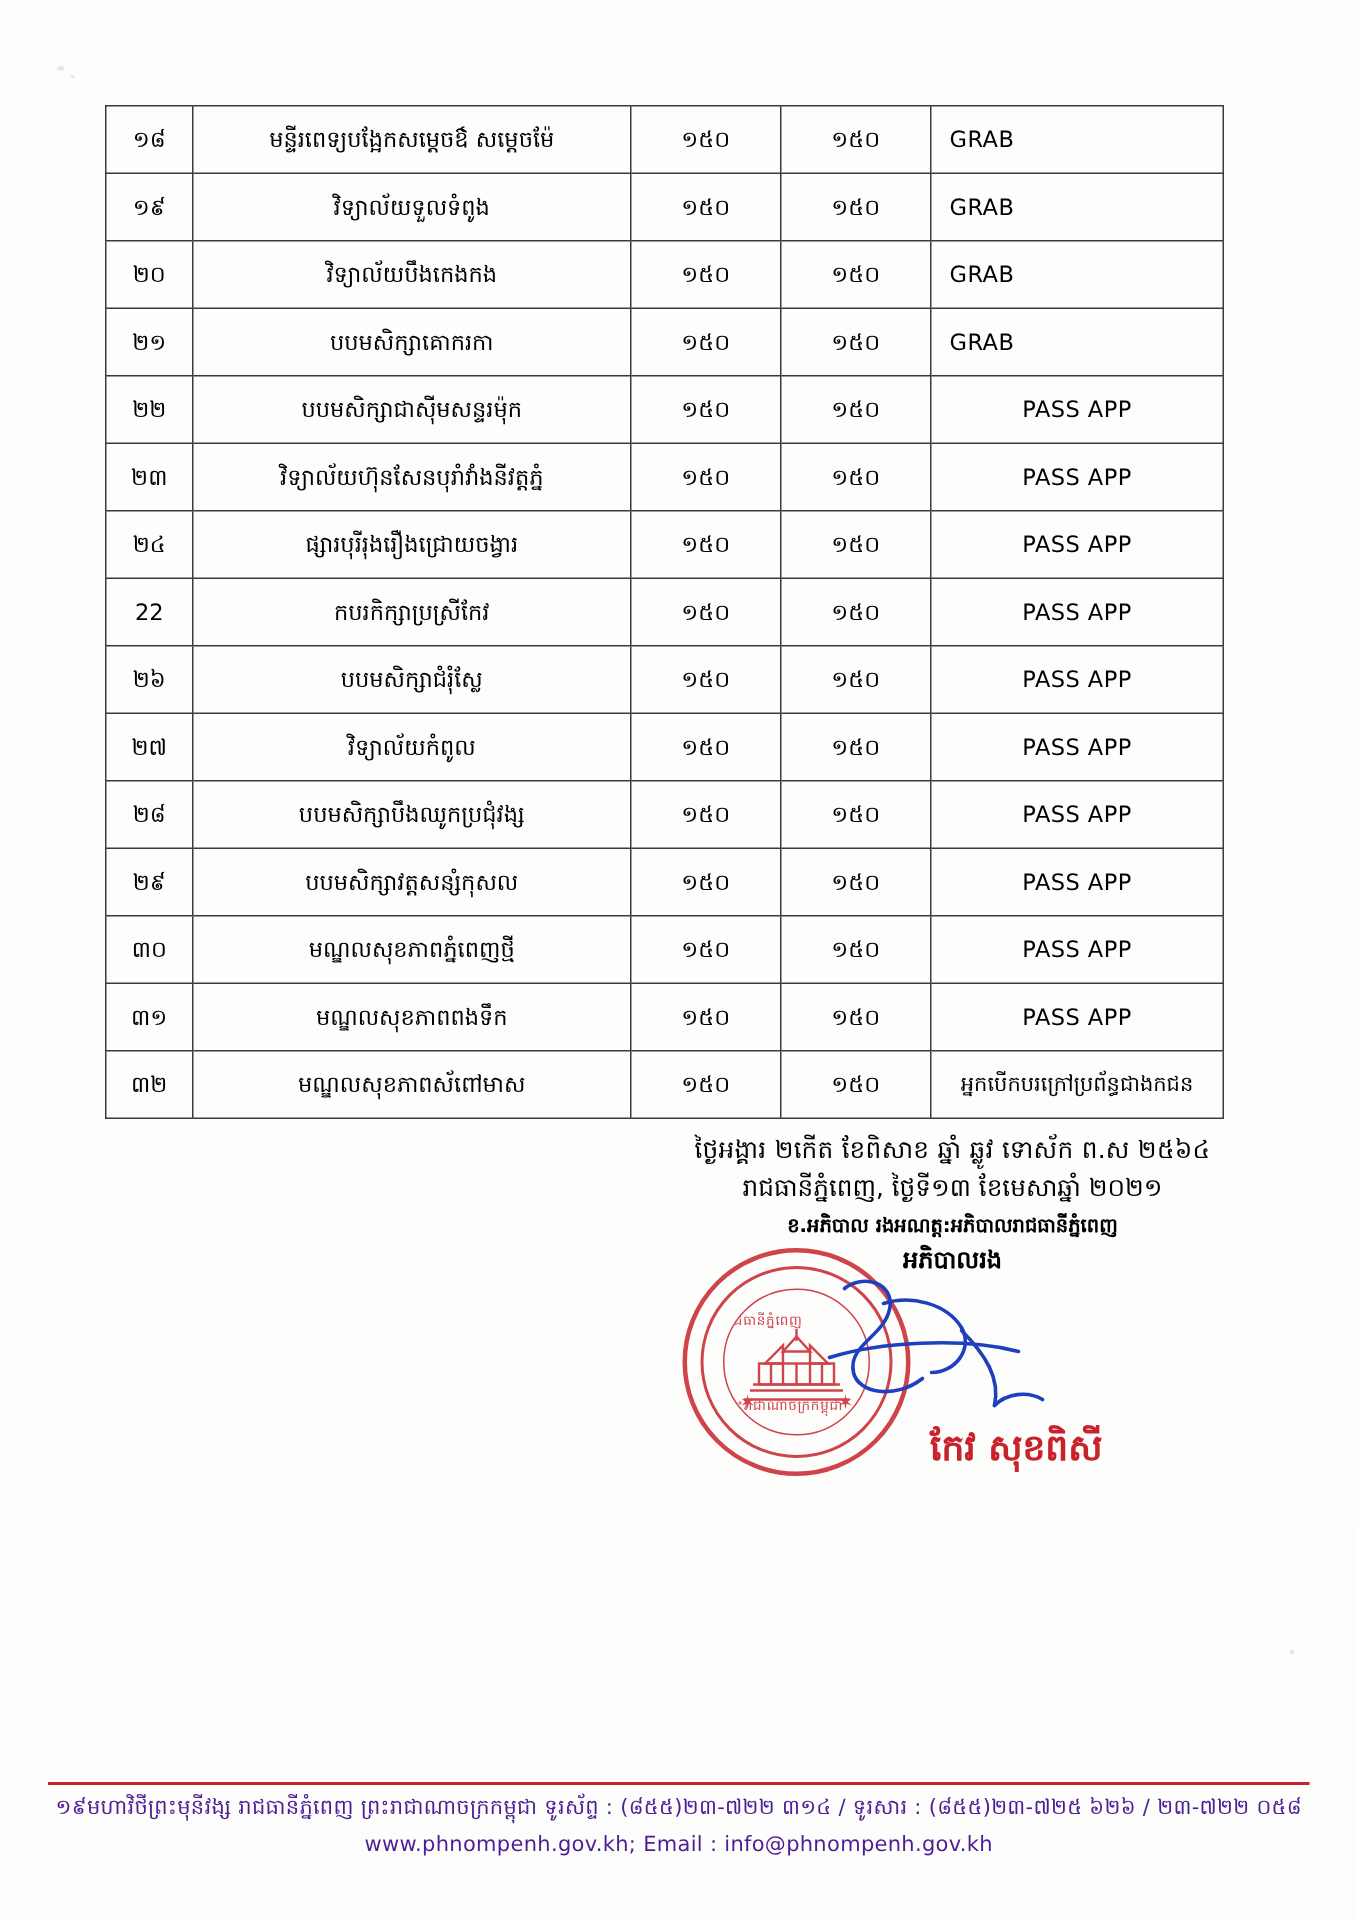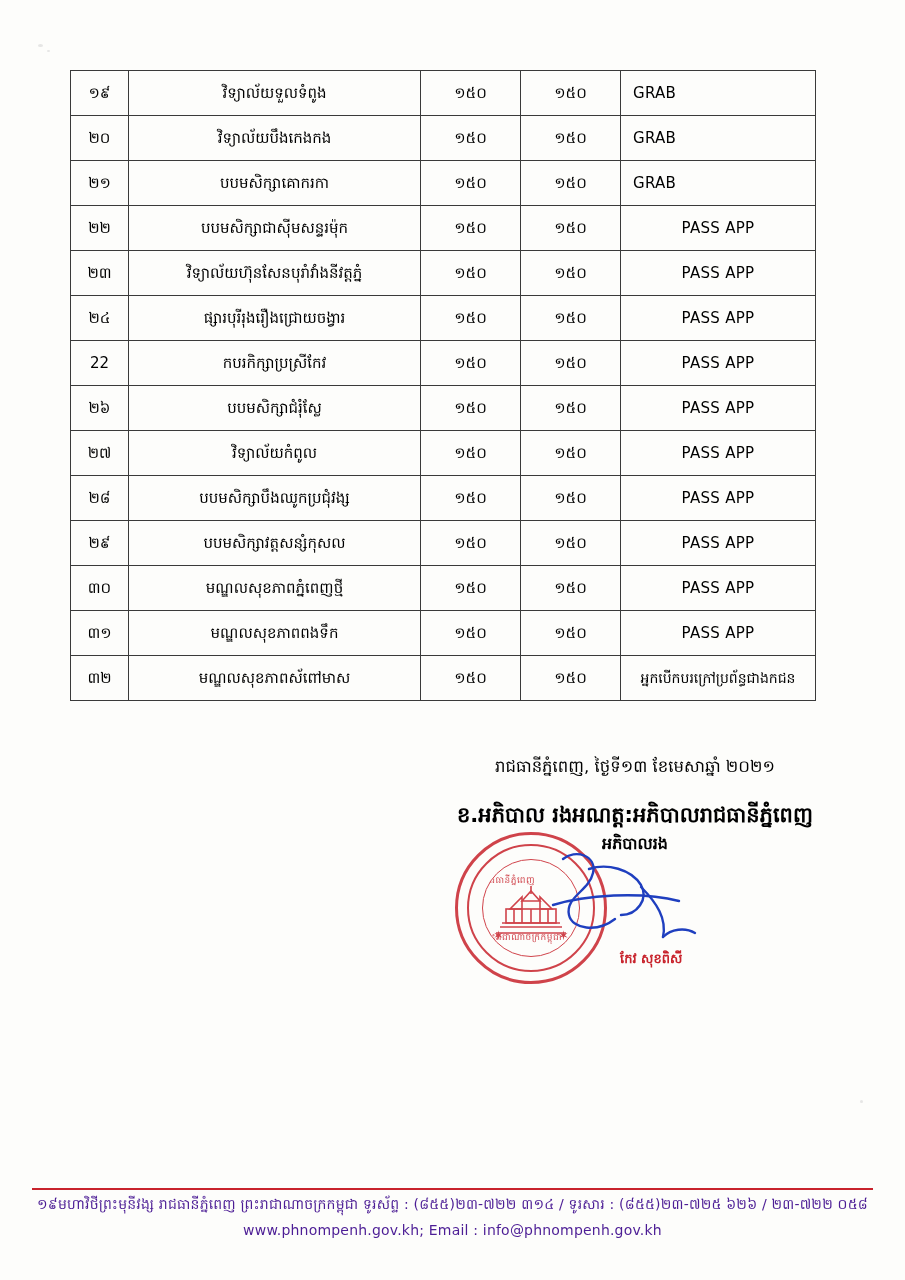--- a/index.html
+++ b/index.html
@@ -84,22 +84,22 @@
     text-align: center;
   }
   .sign-line {
     font-size: 16.5px;
     line-height: 1.5;
     white-space: nowrap;
   }
   .sign-line.date1 { letter-spacing: 0.2px; }
   .sign-line.title {
     font-weight: bold;
-    font-size: 21px;
-    margin-top: 20px;
+    font-size: 13px;
+    margin-top: 3px;
   }
   .sign-line.subtitle {
     font-weight: bold;
     font-size: 16px;
     margin-top: 1px;
   }
 
   
   .seal {
     position: absolute;
@@ -161,21 +161,21 @@
     left: 545px;
     top: 845px;
     width: 180px;
     height: 110px;
     color: #1f3fbf;
   }
   .signer-name {
     position: absolute;
     left: 620px;
     top: 950px;
-    font-size: 13px;
+    font-size: 24px;
     font-weight: bold;
     color: #c8232c;
     white-space: nowrap;
   }
 
   
   .footer {
     position: absolute;
     left: 0;
     right: 0;
@@ -216,20 +216,27 @@
     <table class="doc-table">
       <colgroup>
         <col class="c-no">
           <col class="c-name">
           <col class="c-q1">
           <col class="c-q2">
           <col class="c-rest">
       </colgroup>
       <tbody>
         <tr>
+          <td class="cell-no">១៨</td>
+          <td class="cell-name">មន្ទីរពេទ្យបង្អែកសម្តេចឳ សម្តេចម៉ែ</td>
+          <td class="cell-qty">១៥០</td>
+          <td class="cell-qty">១៥០</td>
+          <td class="cell-rest" style="text-align:left; padding-left:12px;">GRAB</td>
+        </tr>
+        <tr>
           <td class="cell-no">១៩</td>
           <td class="cell-name">វិទ្យាល័យទួលទំពូង</td>
           <td class="cell-qty">១៥០</td>
           <td class="cell-qty">១៥០</td>
           <td class="cell-rest" style="text-align:left; padding-left:12px;">GRAB</td>
         </tr>
         <tr>
           <td class="cell-no">២០</td>
           <td class="cell-name">វិទ្យាល័យបឹងកេងកង</td>
           <td class="cell-qty">១៥០</td>
@@ -318,20 +325,21 @@
           <td class="cell-name">មណ្ឌលសុខភាពស័ពៅមាស</td>
           <td class="cell-qty">១៥០</td>
           <td class="cell-qty">១៥០</td>
           <td class="cell-rest khmer">អ្នកបើកបរក្រៅប្រព័ន្ធជាងកជន</td>
         </tr>
       </tbody>
     </table>
   </div>
 
   <div class="sign-block">
+    <div class="sign-line date1">ថ្ងៃអង្គារ ២កើត ខែពិសាខ ឆ្នាំ ឆ្លូវ ទោស័ក ព.ស ២៥៦៤</div>
     <div class="sign-line date2">រាជធានីភ្នំពេញ, ថ្ងៃទី១៣ ខែមេសាឆ្នាំ ២០២១</div>
     <div class="sign-line title">ខ.អភិបាល រងអណត្ត:អភិបាលរាជធានីភ្នំពេញ</div>
     <div class="sign-line subtitle">អភិបាលរង</div>
   </div>
 
   <div class="seal">
     <div class="seal-inner">
       <div class="seal-text-top">រាជធានីភ្នំពេញ</div>
       <svg class="seal-temple" width="78" height="54" viewBox="0 0 78 54">
         <g fill="none" stroke="#c8232c" stroke-width="1.6">

